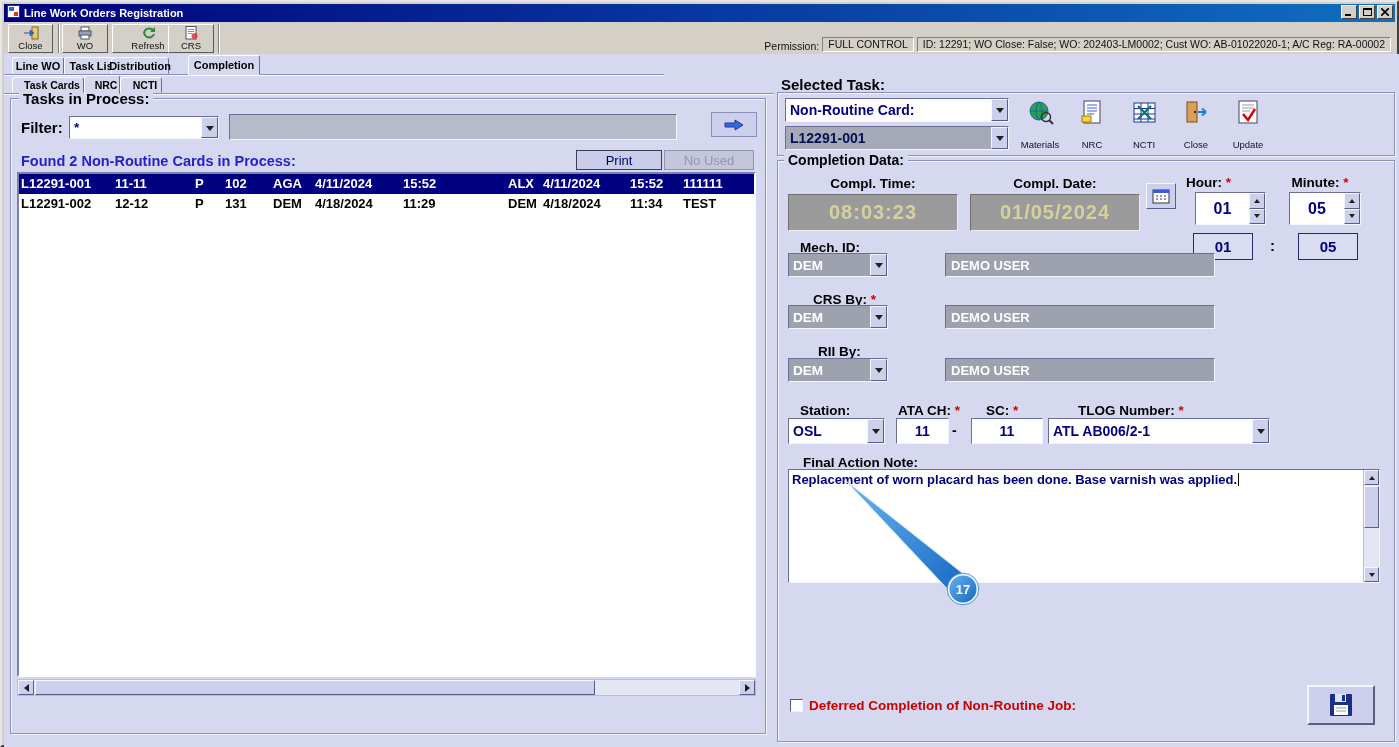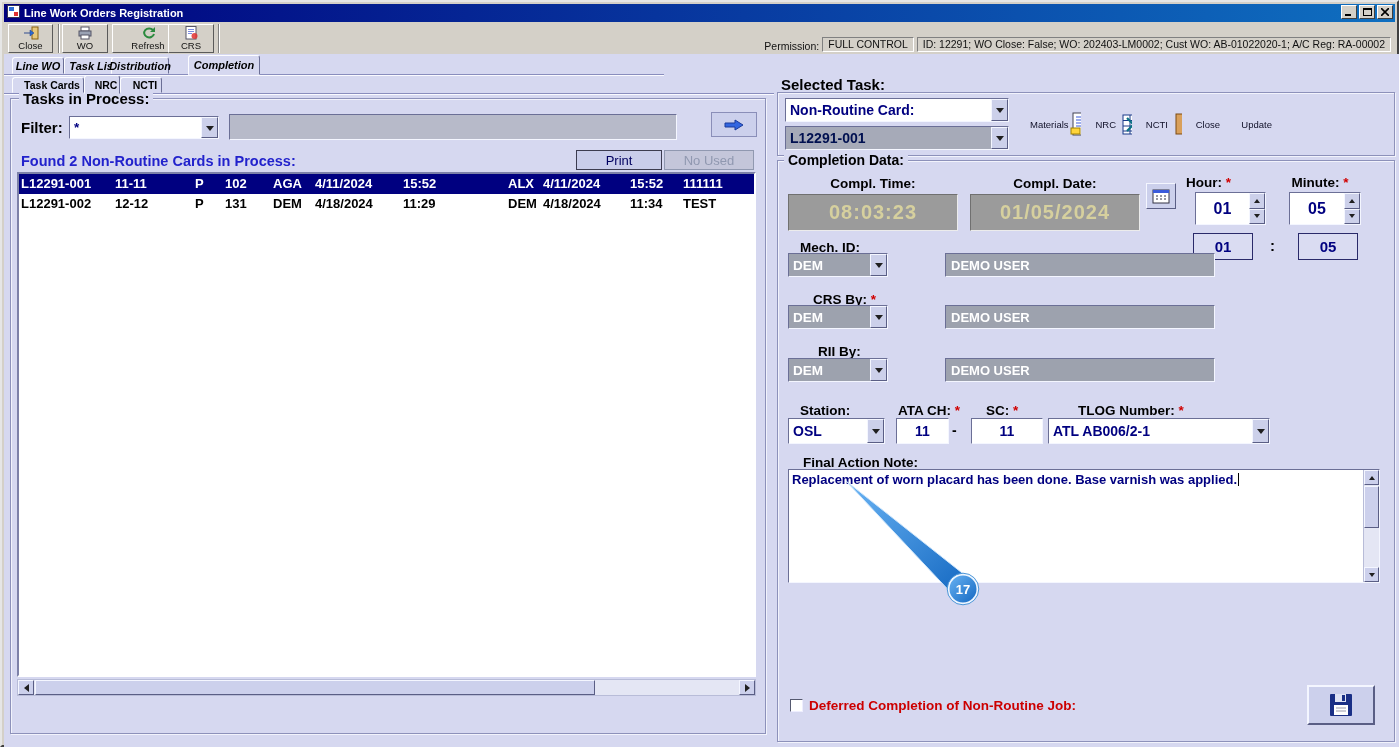--- a/index.html
+++ b/index.html
@@ -20,21 +20,21 @@
           border-color:#fff #5a5a5a #5a5a5a #fff; display:flex; flex-direction:column; align-items:center;
           justify-content:center; font-size:9.5px; color:#111; cursor:default; }
   .vsep { position:absolute; top:2px; height:29px; width:2px; border-left:1px solid #808080; border-right:1px solid #fff; }
   .perm { position:absolute; top:15px; right:4px; display:flex; align-items:flex-end; gap:3px; font-size:10.5px; color:#111; }
   .pbox { border:1px solid; border-color:#808080 #fff #fff #808080; padding:0 5px; height:15px; line-height:13px; background:#d4d0c8; white-space:nowrap; }
   
   .content { position:absolute; left:2px; top:52px; width:1395px; height:693px; background:#d6d8f0; }
   .hline { position:absolute; height:2px; border-top:1px solid #898dbd; border-bottom:1px solid #fafaff; }
   .tab { position:absolute; top:3px; height:17px; background:#d6d8f0; border:1px solid; border-color:#fcfcff #6b6f96 #d6d8f0 #fcfcff;
          border-radius:3px 3px 0 0; display:flex; align-items:center; justify-content:center;
-         font-size:11px; font-weight:bold; color:#000; z-index:1;font-style:italic; }
+         font-size:11px; font-weight:bold; color:#000; z-index:1; }
   .tab.active { top:1px; height:20px; z-index:3; }
   .subtab { position:absolute; top:23px; height:16px; background:#d6d8f0; border:1px solid; border-color:#fcfcff #6b6f96 #d6d8f0 #fcfcff;
          border-radius:3px 3px 0 0; display:flex; align-items:center; justify-content:center;
          font-size:10.5px; font-weight:bold; color:#000; z-index:1;padding-left:8px; }
   .subtab.active { top:21px; height:19px; z-index:3; }
   
   .group { position:absolute; border:1px solid #8d91ba; box-shadow:1px 1px 0 #f2f3fc, inset 1px 1px 0 #f2f3fc; }
   .gtitle { position:absolute; top:-9px; left:8px; background:#d6d8f0; padding:0 4px; font-size:14px; font-weight:bold; color:#000; white-space:nowrap; }
   .lbl { position:absolute; font-size:13px; font-weight:bold; color:#000; white-space:nowrap; }
   .big { font-size:15px; }
@@ -81,21 +81,21 @@
         display:flex; align-items:center; justify-content:center; }
   .sthumb { position:absolute; top:0; height:15px; background:#ccd0ec; border:1px solid; border-color:#f4f6ff #5a5e85 #5a5e85 #f4f6ff; }
   .notebox { position:absolute; background:#fff; border:1px solid; border-color:#6b6f96 #f4f6ff #f4f6ff #6b6f96; }
   .notetext { position:absolute; left:3px; top:2px; right:18px; font-size:13px; font-weight:bold; color:#000080; line-height:15px; }
   .caret { display:inline-block; width:1px; height:13px; background:#000; vertical-align:-2px; margin-left:1px; }
   .vscroll { position:absolute; right:0; top:0; bottom:0; width:16px; background:#e4e6f4; border-left:1px solid #b8bcd8; }
   .vsb { position:absolute; left:0; width:15px; height:15px; background:#ccd0ec; border:1px solid; border-color:#f4f6ff #5a5e85 #5a5e85 #f4f6ff;
          display:flex; align-items:center; justify-content:center; }
   .vthumb { position:absolute; left:0; width:15px; background:#ccd0ec; border:1px solid; border-color:#f4f6ff #5a5e85 #5a5e85 #f4f6ff; }
   
-  .ibtn { position:absolute; top:3px; width:48px; height:54px; display:flex; flex-direction:row; align-items:center;
+  .ibtn { position:absolute; top:3px; width:48px; height:54px; display:flex; flex-direction:column; align-items:center;
           justify-content:flex-start; padding-top:3px; gap:14px; background:transparent; }
   .ilabel { font-size:9.5px; color:#101028; }
   .calbtn { position:absolute; background:#ccd0ec; border:1px solid; border-color:#f4f6ff #5a5e85 #5a5e85 #f4f6ff;
             display:flex; align-items:center; justify-content:center; }
   .savebtn { position:absolute; background:#ccd0ec; border:2px solid; border-color:#f4f6ff #5a5e85 #5a5e85 #f4f6ff;
              display:flex; align-items:center; justify-content:center; }
   .cbx { position:absolute; width:13px; height:13px; background:#fff; border:1px solid; border-color:#55596f #eef #eef #55596f; }
   .redlbl { position:absolute; font-size:13.5px; font-weight:bold; color:#cc0000; white-space:nowrap; }
   .callout { position:absolute; z-index:5; pointer-events:none; }
 </style>

